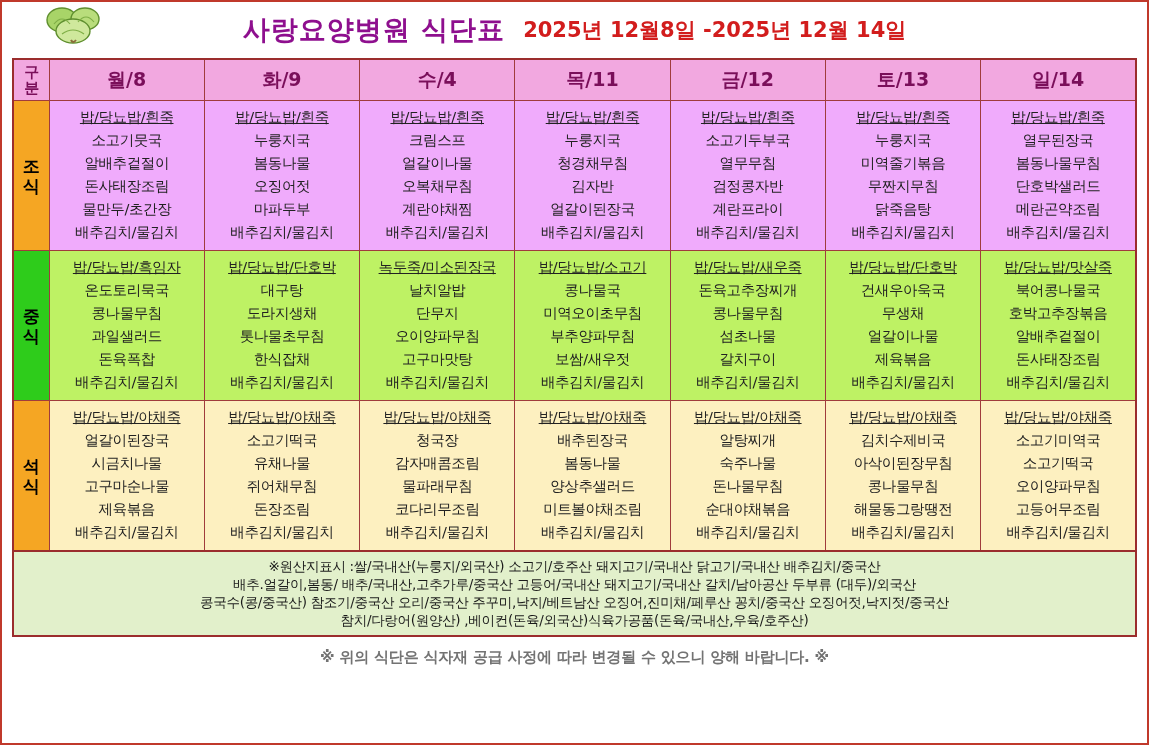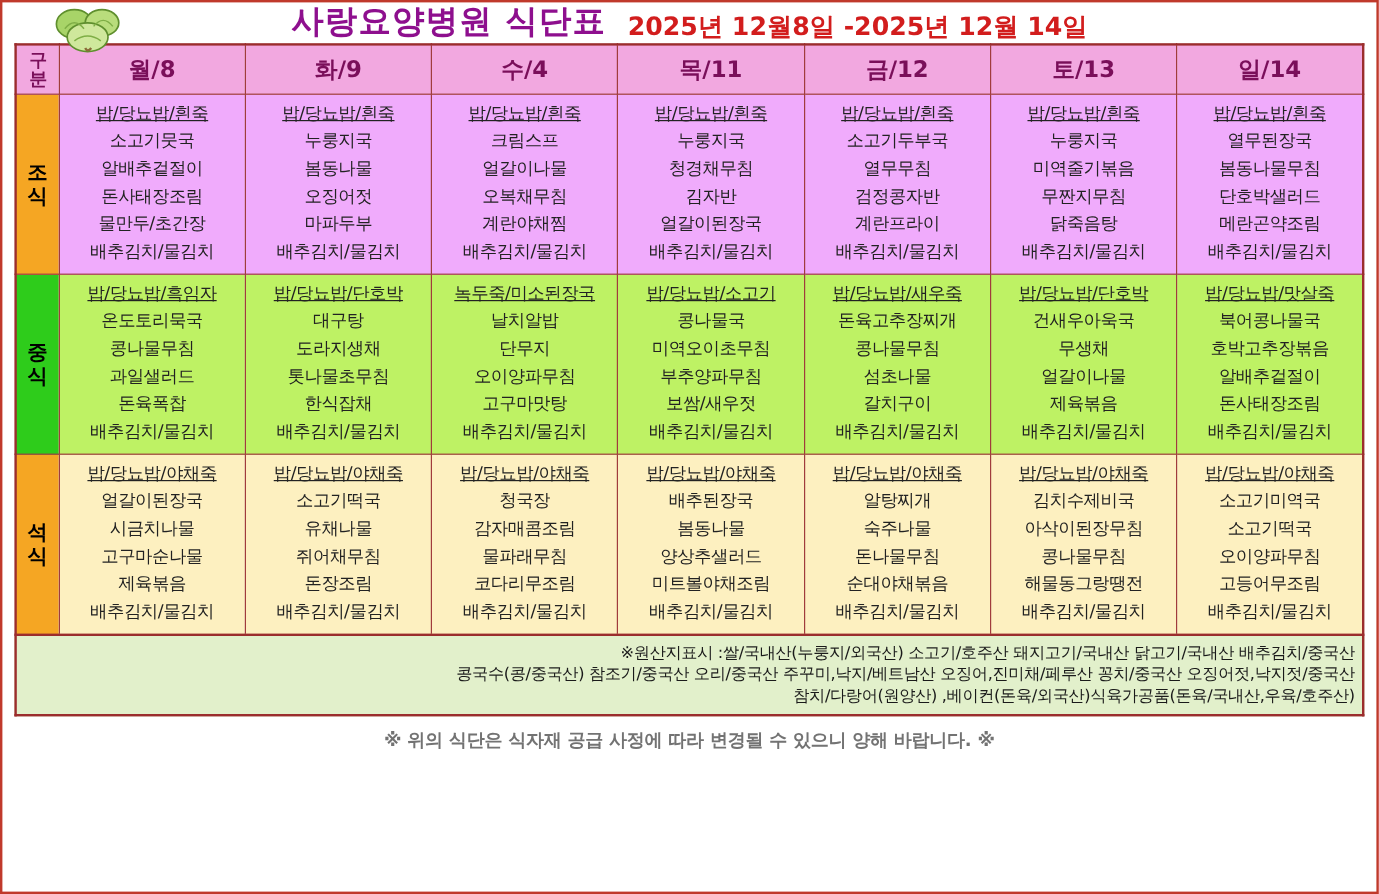--- a/index.html
+++ b/index.html
@@ -16,23 +16,23 @@
   #page {
     position: relative;
     width: 1149px;
     height: 745px;
     box-sizing: border-box;
     border: 2px solid #c0392b;
     background: #ffffff;
   }
   
   .header {
-    height: 34px;
+    height: 56px;
     display: flex;
-    align-items: flex-end;
+    align-items: center;
     justify-content: center;
     position: relative;
   }
   .logo {
     position: absolute;
     left: 38px;
     top: 2px;
     width: 72px;
     height: 42px;
   }
@@ -108,21 +108,21 @@
   .origin-box {
     width: 1125px;
     margin: 0 auto;
     border: 2px solid #9b2d2d;
     border-top: none;
     background: #e2f0cb;
     padding: 5px 6px 6px 6px;
     box-sizing: border-box;
   }
   .origin-line {
-    text-align: right;
+    text-align: center;
     font-family: "DejaVu Sans", sans-serif;
     font-size: 13.5px;
     line-height: 18px;
     color: #1a1a1a;
     letter-spacing: -0.3px;
     white-space: nowrap;
   }
 
   
   .footer {
@@ -357,20 +357,21 @@
             <div class="dish">오이양파무침</div>
             <div class="dish">고등어무조림</div>
             <div class="dish">배추김치/물김치</div>
           </td>
       </tr>
     </tbody>
   </table>
 
   <div class="origin-box">
     <div class="origin-line">※원산지표시 :쌀/국내산(누룽지/외국산) 소고기/호주산  돼지고기/국내산 닭고기/국내산  배추김치/중국산</div>
+    <div class="origin-line">배추.얼갈이,봄동/ 배추/국내산,고추가루/중국산 고등어/국내산  돼지고기/국내산   갈치/남아공산   두부류 (대두)/외국산</div>
     <div class="origin-line">콩국수(콩/중국산)    참조기/중국산   오리/중국산  주꾸미,낙지/베트남산  오징어,진미채/페루산   꽁치/중국산   오징어젓,낙지젓/중국산</div>
     <div class="origin-line">참치/다랑어(원양산)   ,베이컨(돈육/외국산)식육가공품(돈육/국내산,우육/호주산)</div>
   </div>
 
   <div class="footer">
     <span class="footer-text">※ 위의 식단은 식자재 공급 사정에 따라 변경될 수 있으니 양해 바랍니다. ※</span>
   </div>
 
 </div>
 

